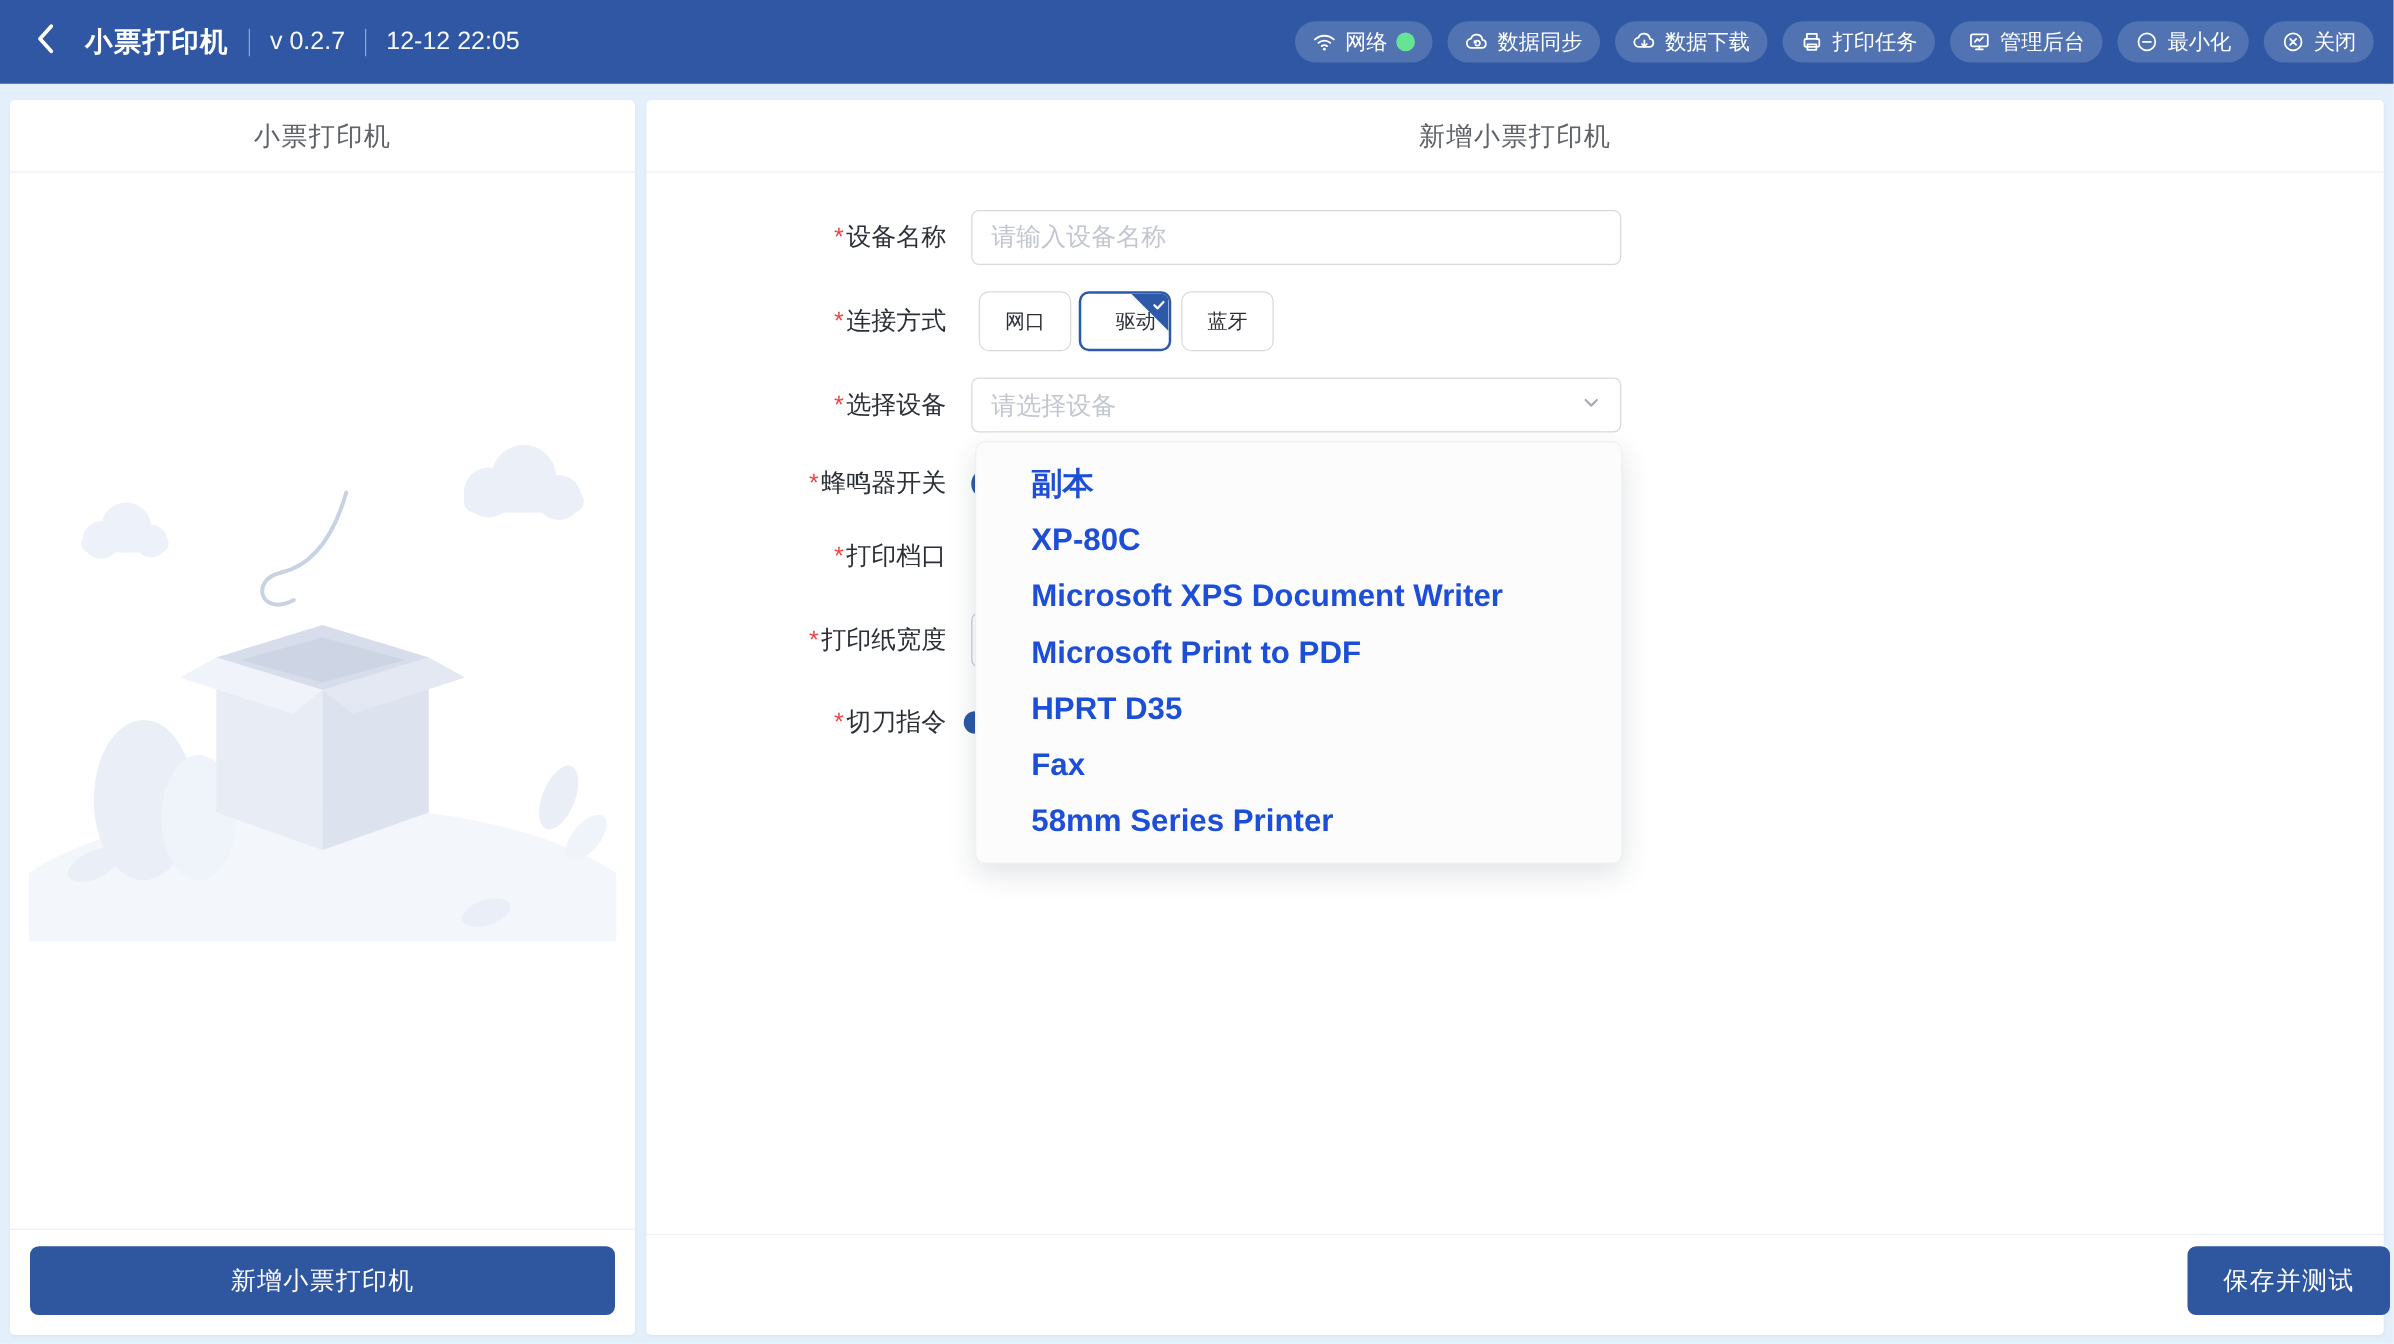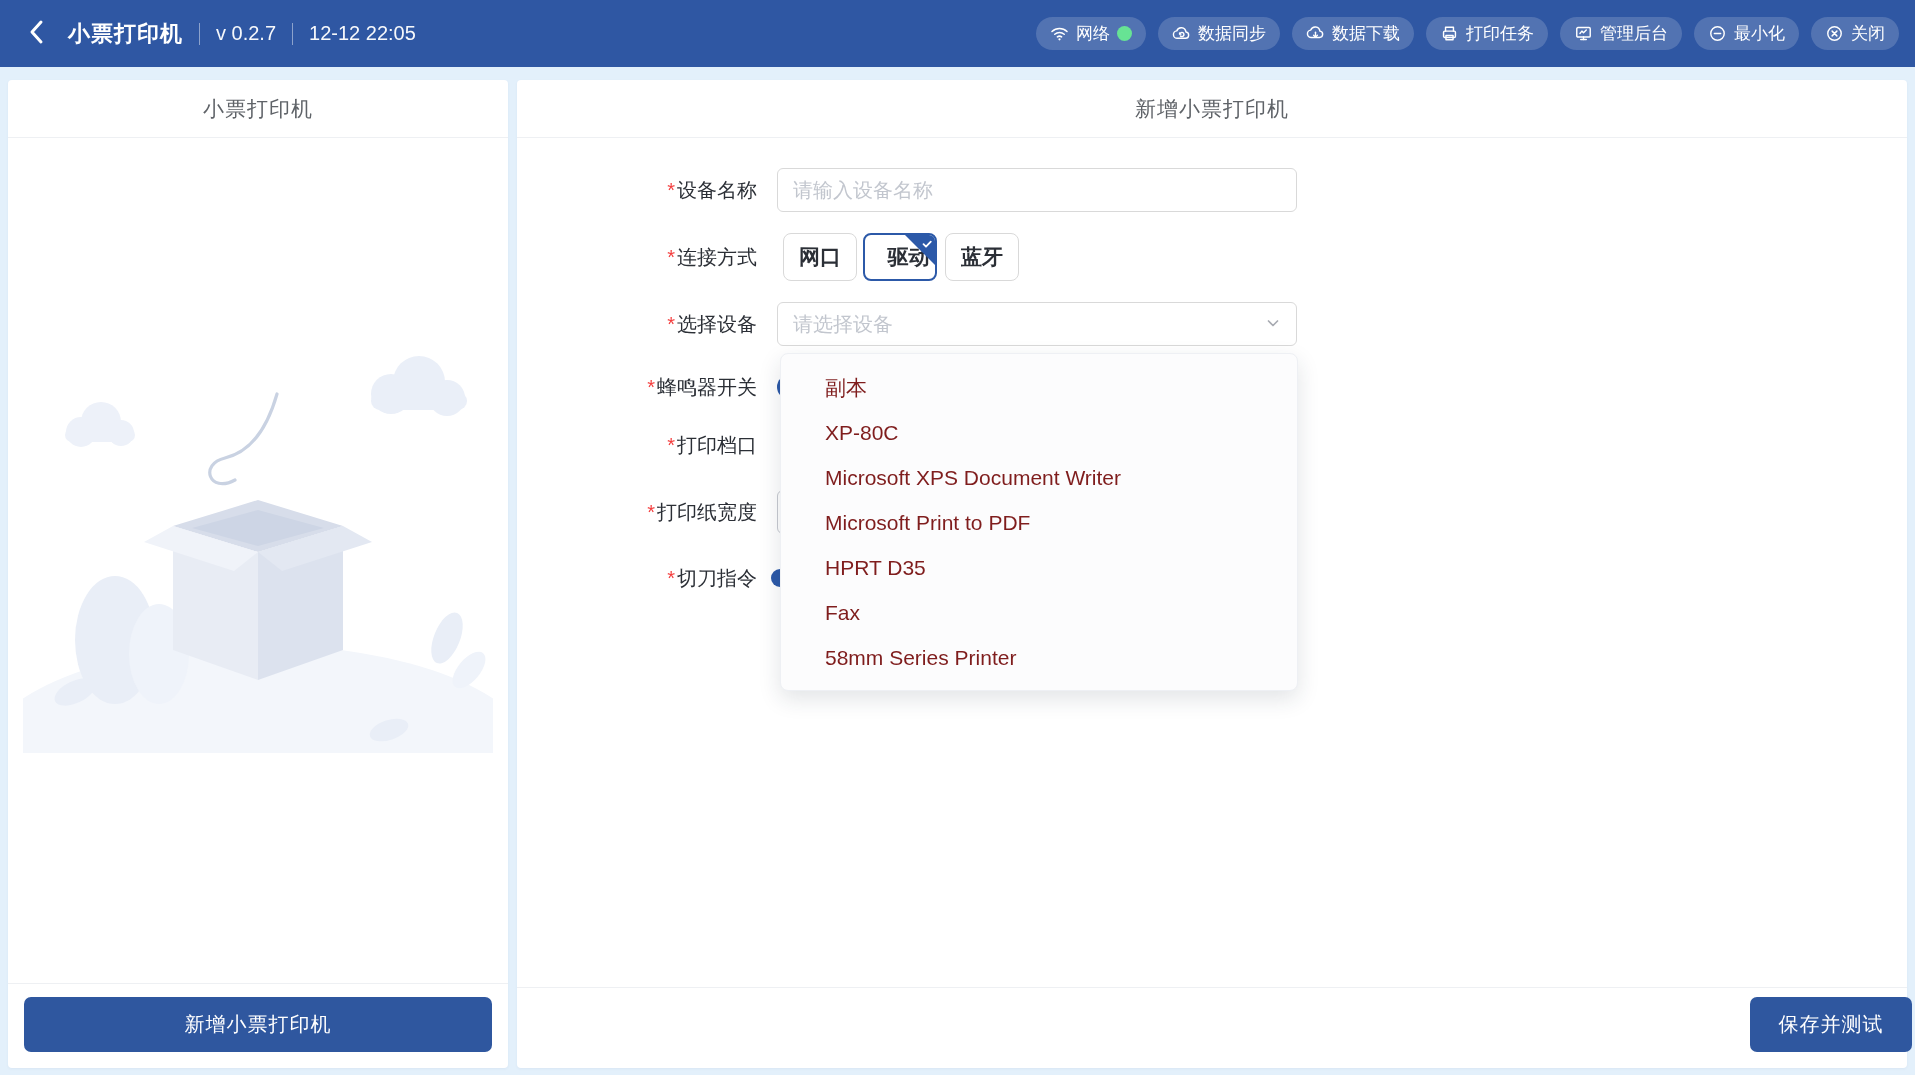--- a/index.html
+++ b/index.html
@@ -59,22 +59,22 @@
   .req { color:#F43F3F; margin-right:2px; }
   .txt-input {
     position:absolute; left:260px; width:520px; height:44px;
     border:1px solid #d9d9d9; border-radius:6px; background:#fff;
     font-size:20px; padding:16px 15px; color:#2b2f36; font-family:inherit; outline:none;
   }
   .txt-input::placeholder { color:#c2c6ce; }
   .opt-btn {
     position:absolute; top:153px; height:48px; width:74px;
     border:1px solid #d9d9d9; border-radius:8px; background:#fff;
-    font-size:21px; color:#2b2f36; cursor:pointer; font-family:inherit;
-    display:flex; align-items:center; justify-content:center; overflow:hidden;font-weight:bold;
+    font-size:16px; color:#2b2f36; cursor:pointer; font-family:inherit;
+    display:flex; align-items:center; justify-content:center; overflow:hidden;
   }
   .opt-btn.selected { border:2px solid #2C59A8;padding-left:17px; }
   .corner-check {
     position:absolute; top:0; right:0; width:30px; height:30px;
     background:#2C59A8; clip-path:polygon(0 0,100% 0,100% 100%);
   }
   .corner-check svg { position:absolute; right:2px; top:3px; }
   .select-box {
     position:absolute; left:260px; top:222px; width:520px; height:44px;
     border:1px solid #d9d9d9; border-radius:6px; background:#fff;
@@ -86,21 +86,21 @@
   .paper-input   { position:absolute; left:260px; top:410px; width:520px; height:44px; border:1px solid #c8cad0; border-radius:6px; background:#fff; z-index:1; }
   .cutter-radio  { position:absolute; left:254px; top:489px; width:18px; height:18px; border-radius:50%; background:#2C59A8; z-index:1; cursor:pointer; }
   
   .dropdown {
     position:absolute; left:263px; top:273px; width:518px; height:338px;
     background:#fcfcfd; border:1px solid #eef0f4; border-radius:8px;
     box-shadow:0 8px 22px rgba(31,45,61,.13); z-index:5; padding:11px 0;
   }
   .dd-item {
     height:45px; line-height:45px; padding-left:44px;
-    font-size:21px; color:#7f1d1d; cursor:pointer; white-space:nowrap;
+    font-size:25px; color:#1d4ed8; cursor:pointer; white-space:nowrap;font-weight:bold;
   }
 </style>
 </head>
 <body>
 
 <div class="topbar">
   <div class="back-btn">
     <span>
       <svg width="24" height="26" viewBox="0 0 24 26">
           <path d="M16 3 L7 13 L16 23" fill="none" stroke="#fff" stroke-width="3" stroke-linecap="round" stroke-linejoin="round"></path>

